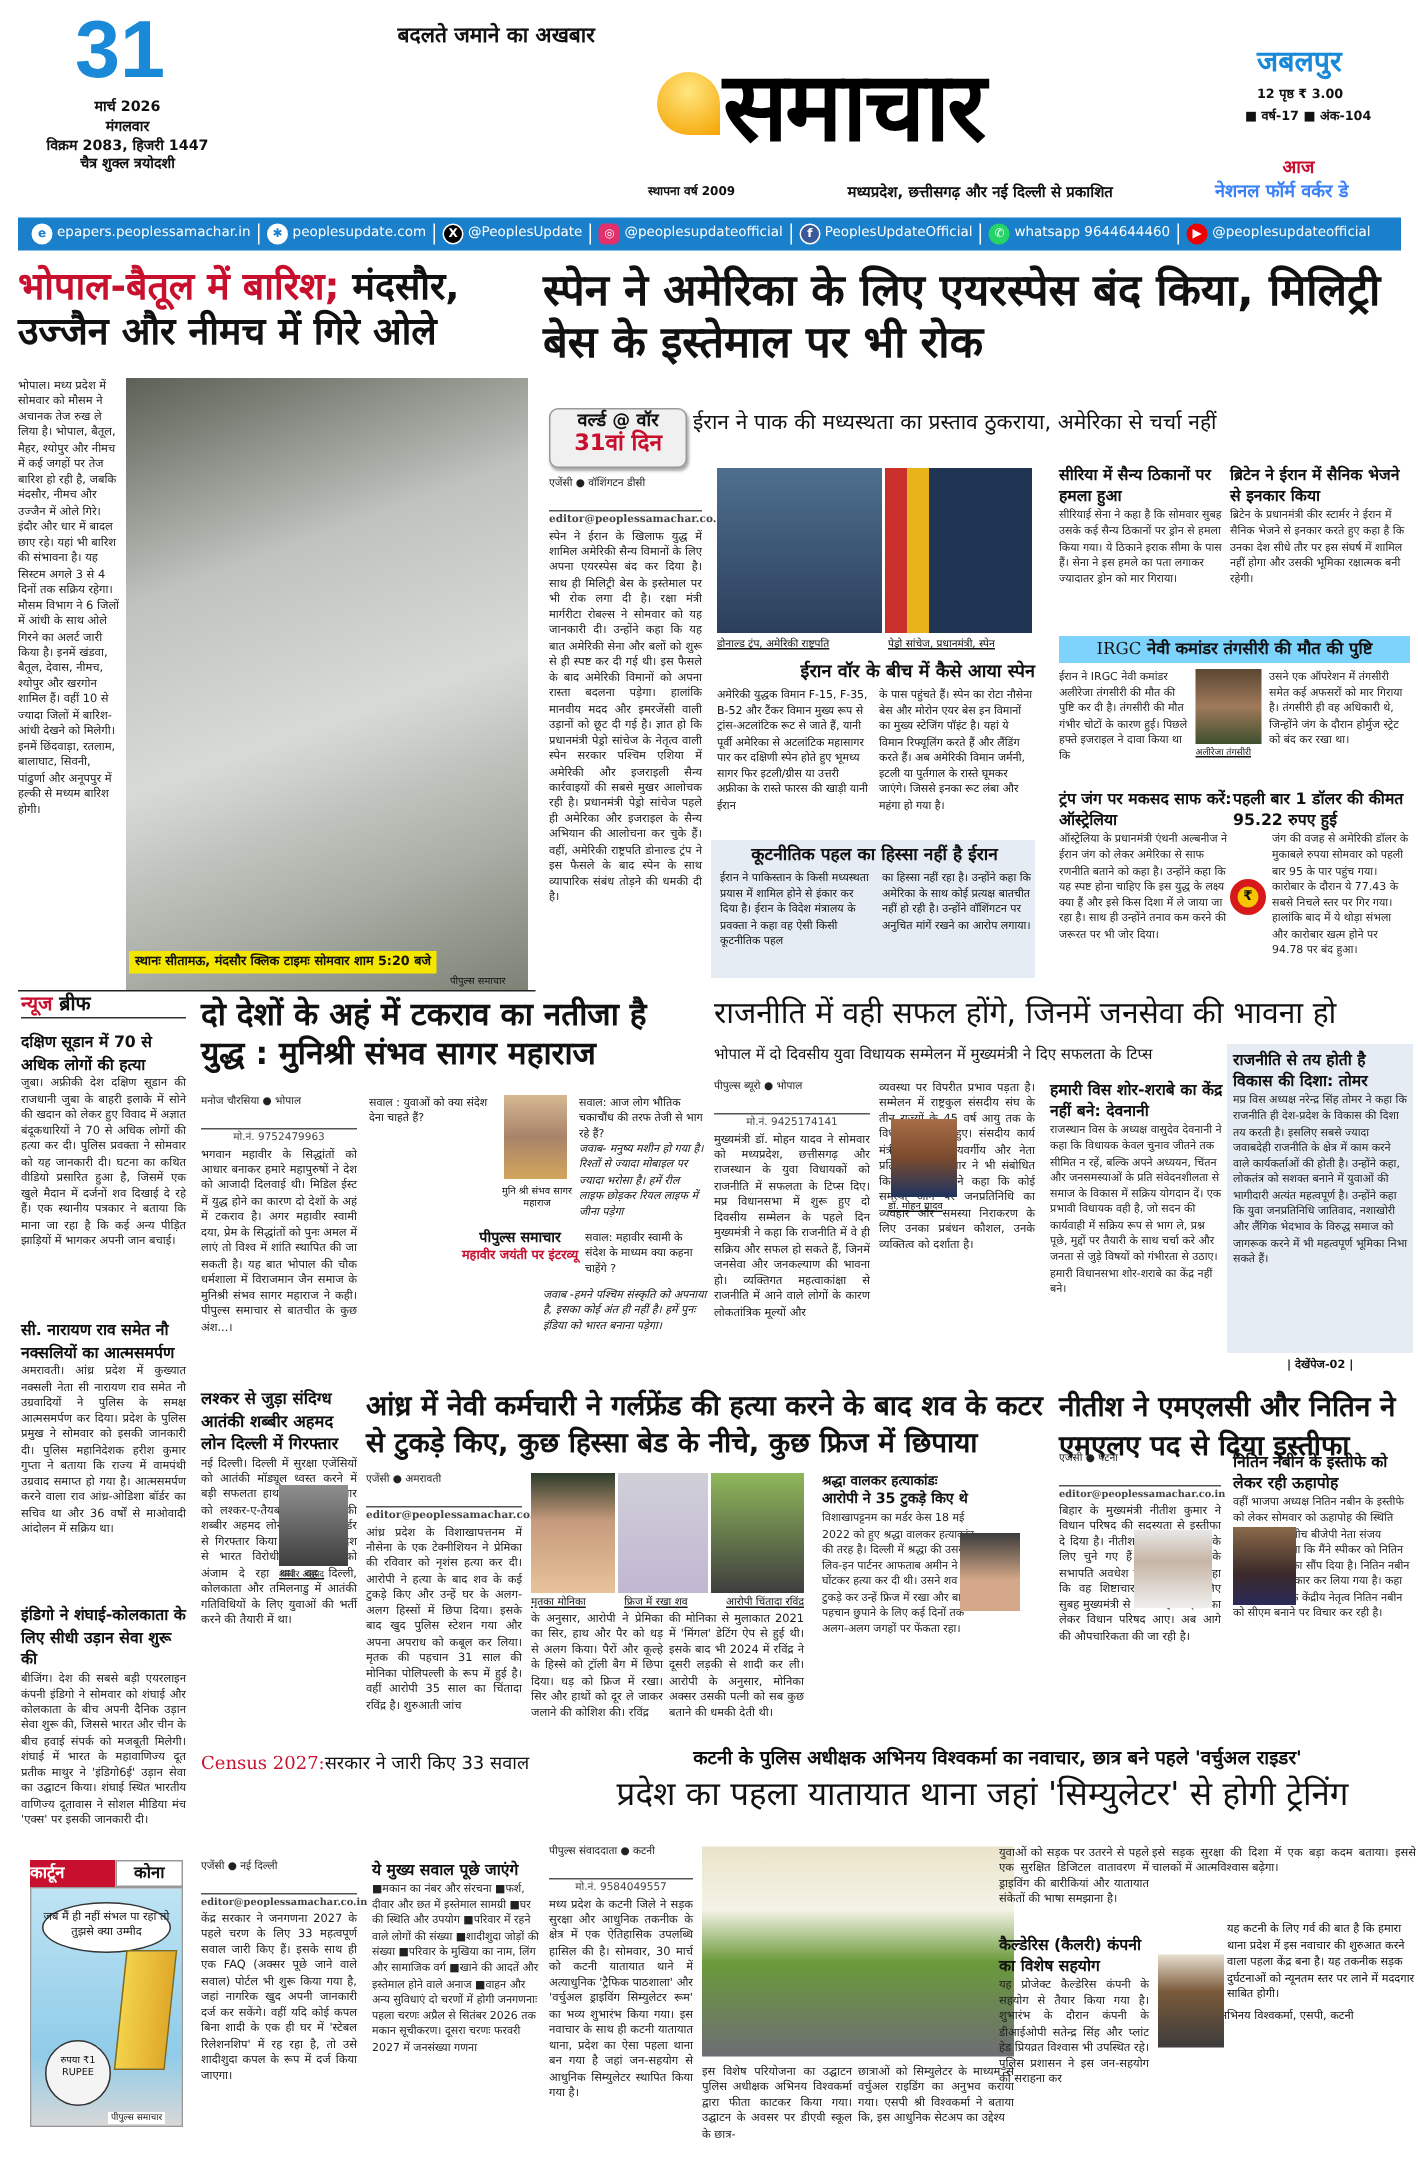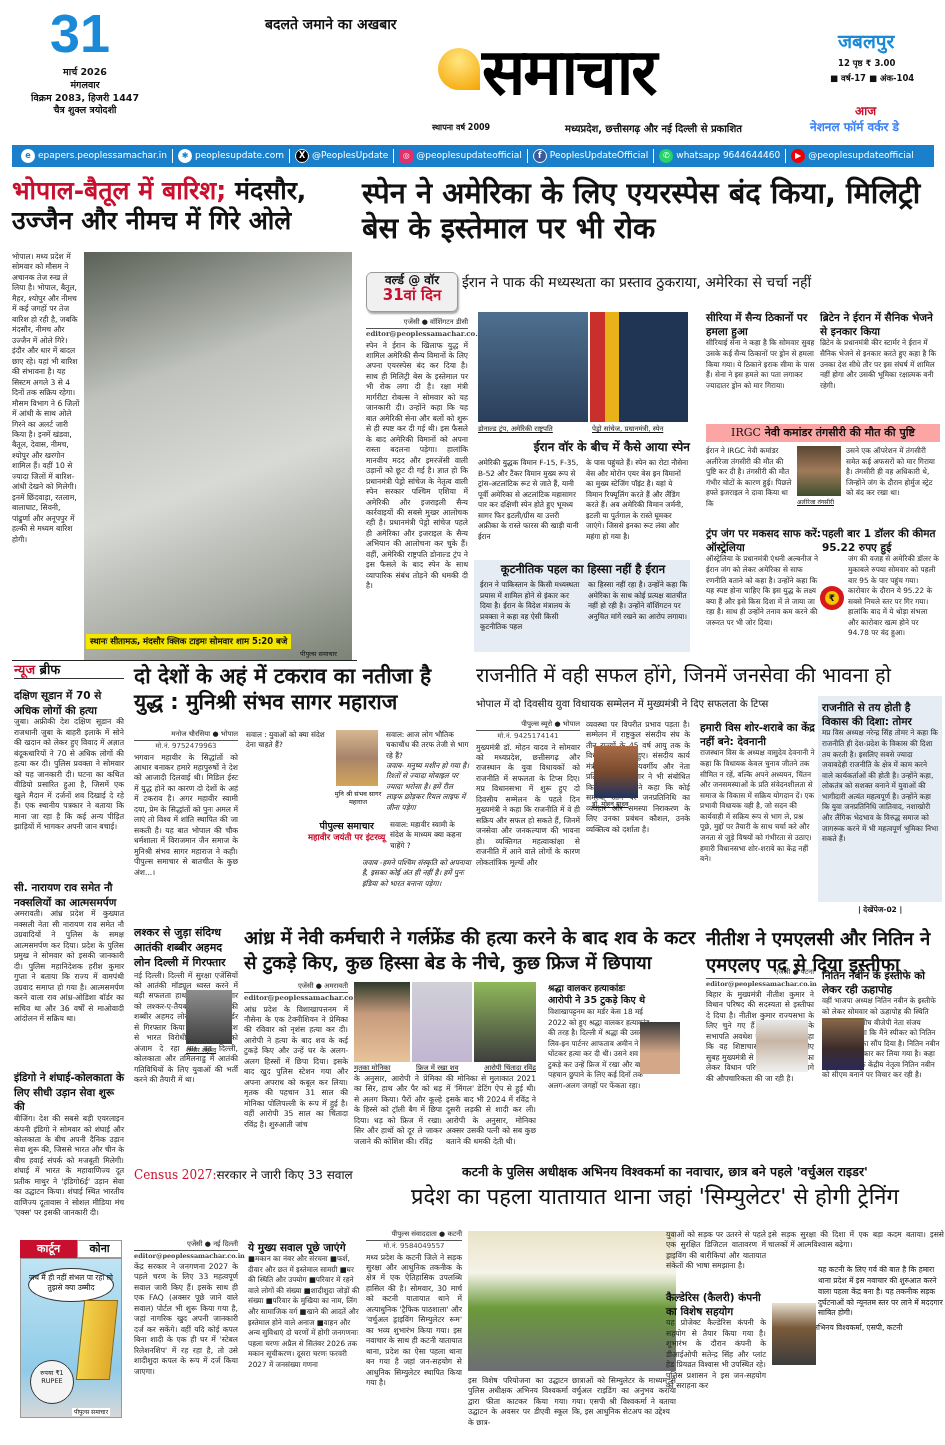--- a/index.html
+++ b/index.html
@@ -1,21 +1,21 @@
 <!DOCTYPE html>
 <html><head>
 <meta charset="utf-8">
 <style>
 *{box-sizing:border-box;margin:0;padding:0}
 body{width:945px;height:1445px;background:#fff;font-family:"DejaVu Sans",sans-serif;color:#111;position:relative;overflow:hidden;font-size:8px;line-height:1.25}
 .abs{position:absolute}
 .serif{font-family:"DejaVu Serif",serif}
 .hl{font-weight:bold;color:#111;line-height:1.12}
 .body{font-size:7.6px;line-height:1.38;color:#222;text-align:justify}
-.byline{font-size:7px;text-align:right;border-bottom:1px solid #555;padding-bottom:1px;margin-bottom:1px;color:#222}
+.byline{font-size:7px;text-align:left;border-bottom:1px solid #555;padding-bottom:13px;margin-bottom:1px;color:#222}
 .mob{font-size:7px;text-align:center;color:#444;margin-bottom:2px}
 .photo{background:#777;position:absolute;overflow:hidden}
 .cap{font-size:7px;text-decoration:underline;color:#111}
 .rule{position:absolute;background:#222}
 
 #date-num{left:50px;top:6px;font-size:54px;font-weight:bold;color:#1a8ad8;line-height:1;font-family:"Liberation Sans",sans-serif}
 #date-info{left:20px;top:66px;width:130px;text-align:center;font-size:9.5px;font-weight:bold;line-height:1.35}
 #masthead-logo{left:170px;top:40px;width:600px;height:78px}
 .logo-word{position:absolute;top:0;font-size:64px;font-weight:bold;color:#000;line-height:1;letter-spacing:-2px}
 #tagline{left:265px;top:16px;font-size:14px;font-weight:bold}
@@ -54,21 +54,21 @@
 #spain-box-c2{left:586px;top:458px;width:104px;font-size:7.3px;line-height:1.45}
 #iran-box{left:474px;top:560px;width:216px;height:92px;background:#e6ecf3}
 #iran-box-title{left:478px;top:562px;width:210px;text-align:center;font-size:11.5px;font-weight:bold}
 #iran-box-c1{left:480px;top:580px;width:100px;font-size:7.3px;line-height:1.45}
 #iran-box-c2{left:588px;top:580px;width:100px;font-size:7.3px;line-height:1.45}
 
 .brief-title{font-size:10.5px;font-weight:bold;line-height:1.35}
 .brief-body{font-size:7.3px;line-height:1.45;color:#222}
 #syria{left:706px;top:310px;width:112px}
 #britain{left:820px;top:310px;width:120px}
-#irgc-band{left:706px;top:424px;width:234px;height:18px;background:#fca5a5;font-size:11px;font-weight:bold;text-align:center;line-height:18px}
+#irgc-band{left:706px;top:424px;width:234px;height:18px;background:#7dd3fc;font-size:11px;font-weight:bold;text-align:center;line-height:18px}
 #irgc-c1{left:706px;top:446px;width:88px}
 #irgc-photo{left:797px;top:446px;width:44px;height:50px;background:linear-gradient(180deg,#5a4632,#a07a5a 50%,#3e4f2e)}
 #irgc-cap{left:797px;top:498px;font-size:6px}
 #irgc-c2{left:846px;top:446px;width:94px}
 #aus{left:706px;top:526px;width:116px}
 #rupee{left:822px;top:526px;width:118px}
 #rupee-icon{left:820px;top:586px;width:24px;height:24px;border-radius:50%;background:#d7191c;display:flex;align-items:center;justify-content:center}
 #rupee-icon span{width:14px;height:14px;border-radius:50%;background:#f7c600;font-size:9px;font-weight:bold;text-align:center;line-height:14px}
 
 #nb-title{left:14px;top:662px;font-size:13px;font-weight:bold;border-bottom:1px solid #333;width:110px}
@@ -122,21 +122,21 @@
 #nitin-photo{left:822px;top:1018px;width:42px;height:52px;background:linear-gradient(180deg,#8a6a4a,#3c2a2a 60%,#2a2a5a)}
 
 #census{left:134px;top:1168px;width:226px}
 #census-kicker{font-size:12px}
 #census-kicker .red{color:#c8102e;font-family:"DejaVu Serif",serif}
 #census-headline{font-size:16.5px;font-weight:bold;line-height:1.32}
 #census-c1{left:134px;top:1240px;width:104px}
 #census-c2{left:248px;top:1240px;width:112px}
 
 #cartoon-head{left:20px;top:1240px;width:102px;height:18px;display:flex}
-#cartoon-head .a{background:#c8102e;color:#fff;width:56%;text-align:center;font-size:11px;font-weight:bold;line-height:18px}
+#cartoon-head .a{background:#c8102e;color:#fff;width:56%;font-size:11px;font-weight:bold;line-height:18px}
 #cartoon-head .b{background:#fff;border:1px solid #999;width:44%;text-align:center;font-size:11px;font-weight:bold;line-height:16px}
 #cartoon{left:20px;top:1258px;width:102px;height:160px;background:linear-gradient(180deg,#bfe4f4 0%,#8fcbe8 70%,#d8d8d8 100%);border:1px solid #999}
 #cartoon-bubble{left:28px;top:1268px;width:86px;height:34px;border-radius:50%;background:#fff;border:1px solid #333;font-size:7.5px;text-align:center;padding-top:4px;line-height:1.3}
 #cartoon-coin{left:30px;top:1360px;width:44px;height:44px;border-radius:50%;background:#f4f4f4;border:1px solid #333;font-size:6.5px;text-align:center;padding-top:8px}
 #cartoon-gold{left:80px;top:1300px;width:34px;height:80px;background:linear-gradient(90deg,#f3d24a,#e0a92a);border:1px solid #8a6a10;transform:skewX(-6deg)}
 #cartoon-credit{left:72px;top:1408px;font-size:6px;background:#fff;padding:0 2px}
 
 #katni-kicker{left:390px;top:1164px;width:550px;font-size:12.5px;font-weight:bold;text-align:center}
 #katni-headline{left:366px;top:1183px;width:578px;font-size:22px;text-align:center}
 #katni-c1{left:366px;top:1230px;width:96px}
@@ -245,21 +245,21 @@
 <div class="abs brief-body" id="irgc-c1">ईरान ने IRGC नेवी कमांडर अलीरेजा तंगसीरी की मौत की पुष्टि कर दी है। तंगसीरी की मौत गंभीर चोटों के कारण हुई। पिछले हफ्ते इजराइल ने दावा किया था कि</div>
 <div class="abs photo" id="irgc-photo"></div>
 <div class="abs cap" id="irgc-cap">अलीरेजा तंगसीरी</div>
 <div class="abs brief-body" id="irgc-c2">उसने एक ऑपरेशन में तंगसीरी समेत कई अफसरों को मार गिराया है। तंगसीरी ही वह अधिकारी थे, जिन्होंने जंग के दौरान होर्मुज स्ट्रेट को बंद कर रखा था।</div>
 <div class="abs" id="aus">
   <div class="brief-title">ट्रंप जंग पर मकसद साफ करें: ऑस्ट्रेलिया</div>
   <div class="brief-body">ऑस्ट्रेलिया के प्रधानमंत्री एंथनी अल्बनीज ने ईरान जंग को लेकर अमेरिका से साफ रणनीति बताने को कहा है। उन्होंने कहा कि यह स्पष्ट होना चाहिए कि इस युद्ध के लक्ष्य क्या हैं और इसे किस दिशा में ले जाया जा रहा है। साथ ही उन्होंने तनाव कम करने की जरूरत पर भी जोर दिया।</div>
 </div>
 <div class="abs" id="rupee">
   <div class="brief-title">पहली बार 1 डॉलर की कीमत 95.22 रुपए हुई</div>
-  <div class="brief-body" style="padding-left:26px">जंग की वजह से अमेरिकी डॉलर के मुकाबले रुपया सोमवार को पहली बार 95 के पार पहुंच गया। कारोबार के दौरान ये 95.22 के सबसे निचले स्तर पर गिर गया। हालांकि बाद में ये थोड़ा संभला और कारोबार खत्म होने पर 94.78 पर बंद हुआ।</div>
+  <div class="brief-body" style="padding-left:26px">जंग की वजह से अमेरिकी डॉलर के मुकाबले रुपया सोमवार को पहली बार 95 के पार पहुंच गया। कारोबार के दौरान ये 77.43 के सबसे निचले स्तर पर गिर गया। हालांकि बाद में ये थोड़ा संभला और कारोबार खत्म होने पर 94.78 पर बंद हुआ।</div>
 </div>
 <div class="abs" id="rupee-icon">
     <span>₹</span>
   </div>
 
 <div class="abs" id="nb-title"><span class="red">न्यूज</span><span> ब्रीफ</span></div>
 <div class="abs" id="nb1">
   <div class="nb-h">दक्षिण सूडान में 70 से अधिक लोगों की हत्या</div>
   <div class="body">जुबा। अफ्रीकी देश दक्षिण सूडान की राजधानी जुबा के बाहरी इलाके में सोने की खदान को लेकर हुए विवाद में अज्ञात बंदूकधारियों ने 70 से अधिक लोगों की हत्या कर दी। पुलिस प्रवक्ता ने सोमवार को यह जानकारी दी। घटना का कथित वीडियो प्रसारित हुआ है, जिसमें एक खुले मैदान में दर्जनों शव दिखाई दे रहे हैं। एक स्थानीय पत्रकार ने बताया कि माना जा रहा है कि कई अन्य पीड़ित झाड़ियों में भागकर अपनी जान बचाई।</div>
 </div>
@@ -393,16 +393,16 @@
 <div class="abs body" id="katni-c3">छात्राओं को सिम्युलेटर के माध्यम से वर्चुअल राइडिंग का अनुभव कराया गया। एसपी श्री विश्वकर्मा ने बताया कि, इस आधुनिक सेटअप का उद्देश्य</div>
 <div class="abs" id="katni-c4">
   <div class="body">युवाओं को सड़क पर उतरने से पहले एक सुरक्षित डिजिटल वातावरण में ड्राइविंग की बारीकियां और यातायात संकेतों की भाषा समझाना है।</div>
 </div>
 <div class="abs" id="calderys">
   <div class="brief-title">कैल्डेरिस (कैलरी) कंपनी का विशेष सहयोग</div>
   <div class="body">यह प्रोजेक्ट कैल्डेरिस कंपनी के सहयोग से तैयार किया गया है। शुभारंभ के दौरान कंपनी के डीआईओपी सतेन्द्र सिंह और प्लांट हेड प्रियव्रत विश्वास भी उपस्थित रहे। पुलिस प्रशासन ने इस जन-सहयोग की सराहना कर</div>
 </div>
 <div class="abs" id="katni-quote">
   <div class="body">इसे सड़क सुरक्षा की दिशा में एक बड़ा कदम बताया। इससे चालकों में आत्मविश्वास बढ़ेगा।</div>
-  <div class="qt" style="margin-top:14px;padding-left:50px">यह कटनी के लिए गर्व की बात है कि हमारा थाना प्रदेश में इस नवाचार की शुरुआत करने वाला पहला केंद्र बना है। यह तकनीक सड़क दुर्घटनाओं को न्यूनतम स्तर पर लाने में मददगार साबित होगी।</div>
+  <div class="qt" style="margin-top:30px;padding-left:50px">यह कटनी के लिए गर्व की बात है कि हमारा थाना प्रदेश में इस नवाचार की शुरुआत करने वाला पहला केंद्र बना है। यह तकनीक सड़क दुर्घटनाओं को न्यूनतम स्तर पर लाने में मददगार साबित होगी।</div>
   <div class="qt" style="margin-top:4px;text-align:center">-अभिनय विश्वकर्मा, एसपी, कटनी</div>
 </div>
 <div class="abs photo" id="sp-photo"></div>
 
 </body></html>

